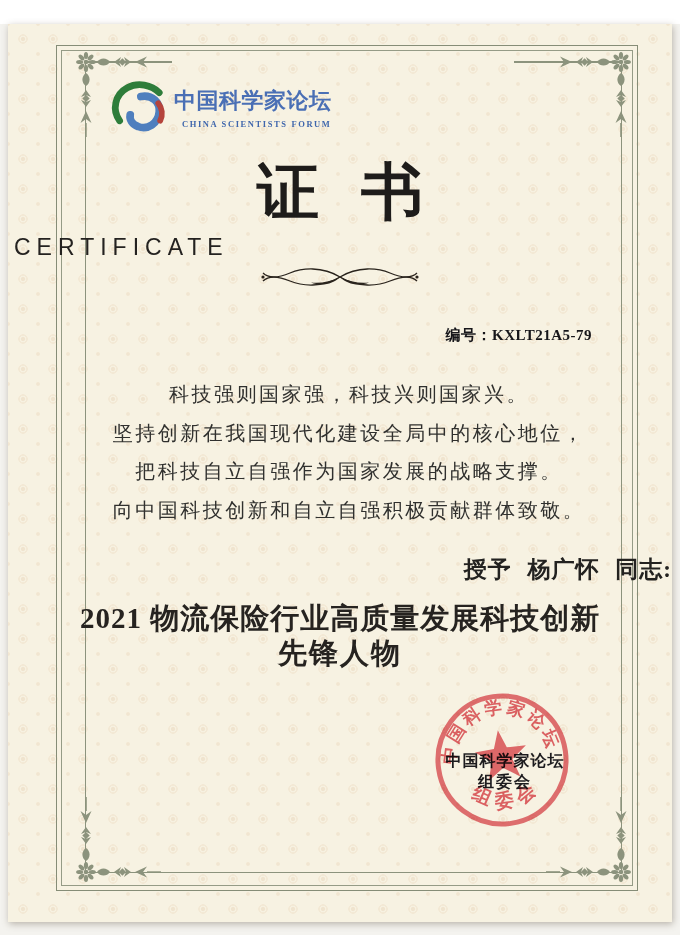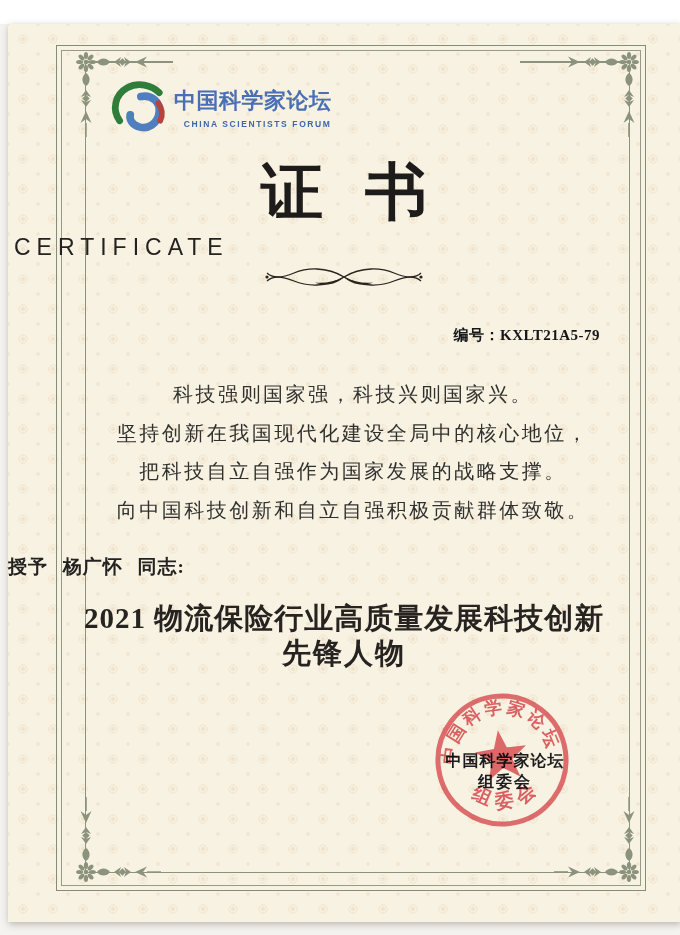--- a/index.html
+++ b/index.html
@@ -12,21 +12,20 @@
   .paper{
     position:absolute;left:8px;top:24px;width:664px;height:898px;
     background-color:#f7f2e2;
     background-image:
       radial-gradient(circle at center, rgba(225,195,160,.30) 0 1.6px, rgba(225,195,160,0) 2.6px),
       radial-gradient(circle at center, rgba(228,200,168,0) 0 3.4px, rgba(228,200,168,.22) 3.4px 4.6px, rgba(228,200,168,0) 4.9px),
       radial-gradient(circle at center, rgba(225,195,160,.26) 0 1.4px, rgba(225,195,160,0) 2.4px);
     background-size:30px 30px,30px 30px,30px 30px;
     background-position:0 0,0 0,15px 15px;
     box-shadow:1px 2px 7px rgba(110,100,85,.45);
-    padding-left:8px;
   }
   
   .frame-outer{
     position:absolute;left:48px;top:21px;right:34px;bottom:31px;
     border:1.5px solid #868d77;
   }
   .frame-outer::before{
     content:"";position:absolute;inset:4px;border:1px solid #959b86;
   }
   .frame-inner{
@@ -44,21 +43,21 @@
   .corner.bl{left:-12px;bottom:-12px;transform:rotate(270deg);}
   
   .logo{position:absolute;left:100px;top:56px;display:flex;align-items:flex-start;}
   .logo-mark{width:58px;height:62px;margin-right:8px;}
   .logo-text{padding-top:6px;}
   .logo-cn{
     font-family:"Liberation Sans","DejaVu Sans",sans-serif;
     font-size:22px;font-weight:bold;color:#4a6fb5;letter-spacing:0.5px;white-space:nowrap;
   }
   .logo-en{
-    font-family:Liberation Sans, sans-serif;
+    font-family:Liberation Serif, serif;
     font-size:8.5px;font-weight:bold;color:#3f66ac;letter-spacing:1.6px;text-align:right;margin-top:3px;white-space:nowrap;
   }
   
   .cert-title{
     position:absolute;left:0;right:0;top:134px;text-align:center;
     font-size:62px;font-weight:900;color:#1e1c1a;
     letter-spacing:.68em;text-indent:.68em;line-height:1.1;
   }
   .cert-sub{
     position:absolute;left:0;right:0;top:210px;text-align:left;
@@ -69,22 +68,22 @@
   
   .serial{
     position:absolute;right:80px;top:302px;
     font-size:15px;font-weight:bold;color:#17161a;letter-spacing:.5px;white-space:nowrap;
   }
   
   .quote{position:absolute;left:60px;right:42px;top:351px;text-align:center;color:#30302e;}
   .quote .qline{font-size:20px;line-height:38.5px;letter-spacing:2.5px;white-space:nowrap;}
   
   .grant{
-    position:absolute;left:0;right:0;top:530px;text-align:left;
-    font-size:19px;font-weight:bold;color:#232220;word-spacing:9px;letter-spacing:1px;
+    position:absolute;left:0;right:0;top:530px;text-align:right;
+    font-size:23px;font-weight:bold;color:#232220;word-spacing:9px;letter-spacing:1px;
   }
   .award{position:absolute;left:30px;right:30px;top:577px;text-align:center;color:#262320;}
   .award .a1{font-size:29px;font-weight:800;letter-spacing:1px;line-height:34px;white-space:nowrap;}
   .award .a2{font-size:29px;font-weight:800;letter-spacing:2px;line-height:36px;}
   
   .issuer{position:absolute;left:397px;top:726px;width:200px;text-align:center;color:#1c1b1e;}
   .issuer .org1{font-size:16px;font-weight:bold;letter-spacing:1px;line-height:21px;}
   .issuer .org2{font-size:16px;font-weight:bold;letter-spacing:2px;line-height:21px;}
   .issuer .idate{font-size:17px;font-weight:bold;letter-spacing:2px;margin-top:14px;}
   

